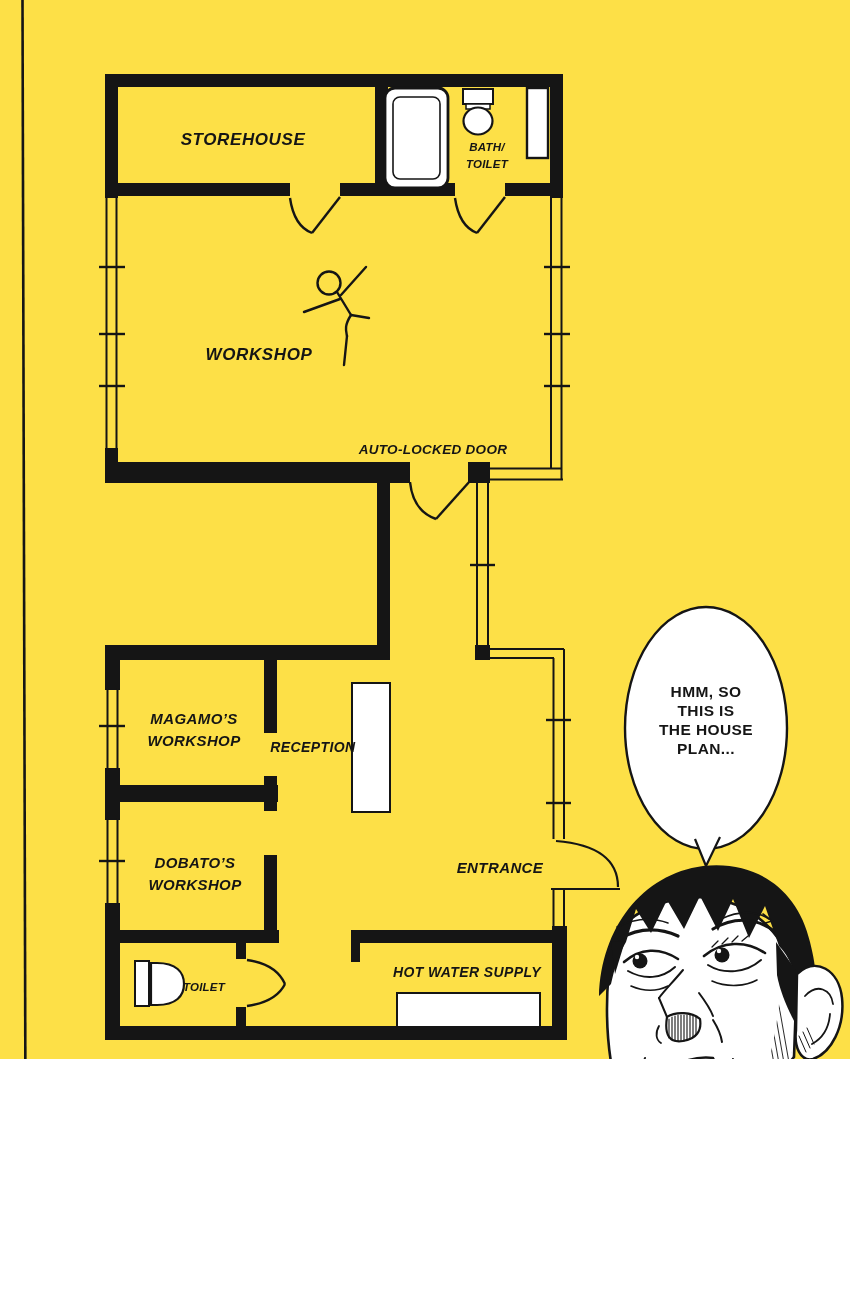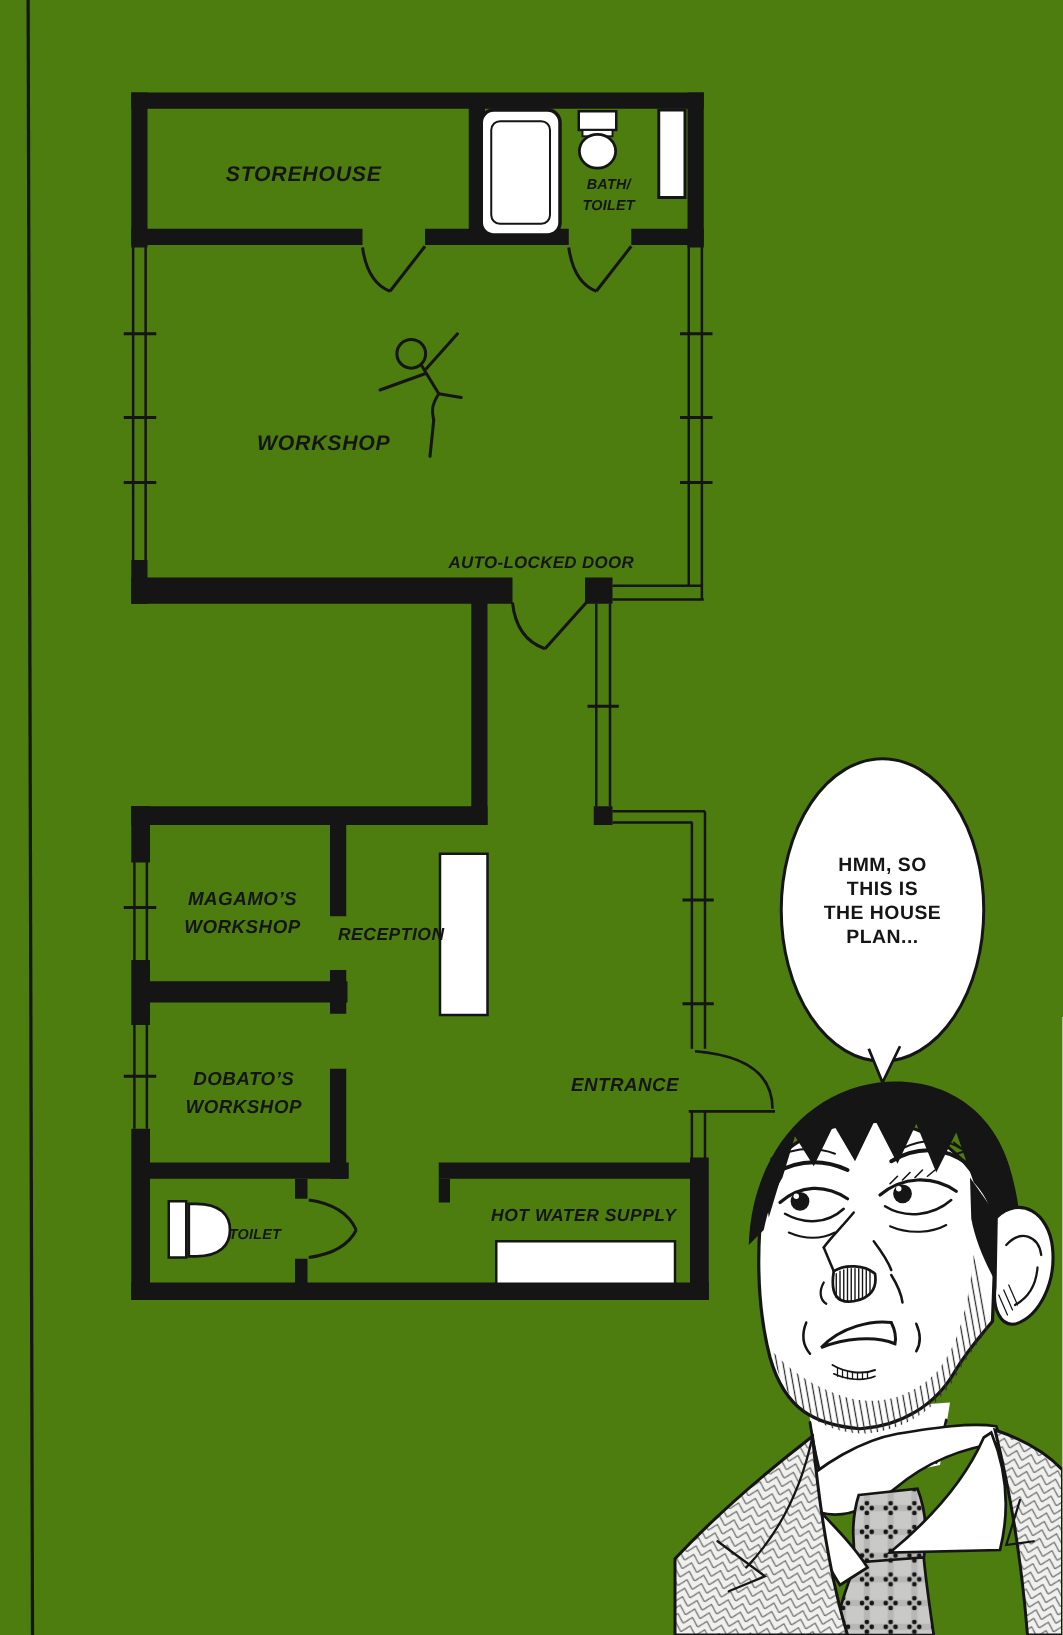--- a/index.html
+++ b/index.html
@@ -1,16 +1,16 @@
 <!DOCTYPE html>
 <html><head>
 <meta charset="utf-8">
 <style>
   html,body{margin:0;padding:0;background:#ffffff;}
-  .page{position:relative;width:850px;height:1308px;background:#4d7c0f;overflow:hidden;text-align:right;}
+  .page{position:relative;width:850px;height:1059px;background:#fde047;overflow:hidden;text-align:right;}
   svg{display:block;}
   text{user-select:none;}
   .lbl{font:italic 700 15px "Liberation Sans",sans-serif;fill:#151515;letter-spacing:.4px;}
   .lbl-lg{font:italic 700 17px "Liberation Sans",sans-serif;fill:#151515;letter-spacing:.6px;}
   .lbl-14{font:italic 700 14px "Liberation Sans",sans-serif;fill:#151515;letter-spacing:.4px;}
   .lbl-md{font:italic 700 13.5px "Liberation Sans",sans-serif;fill:#151515;letter-spacing:.3px;}
   .lbl-sm{font:italic 700 11.5px "Liberation Sans",sans-serif;fill:#151515;letter-spacing:.2px;}
   .bub{font:700 15.5px "Liberation Sans",sans-serif;fill:#151515;letter-spacing:.4px;}
 </style>
 </head>

